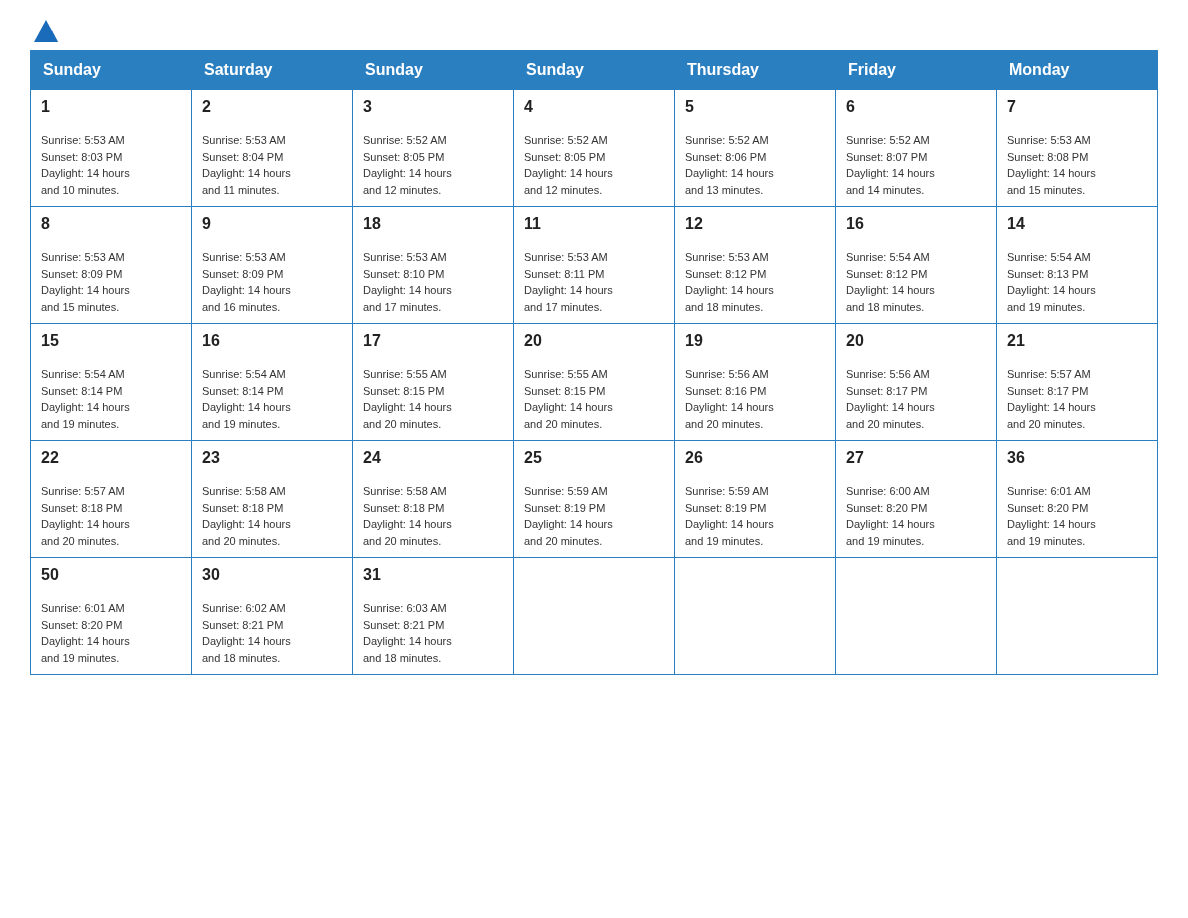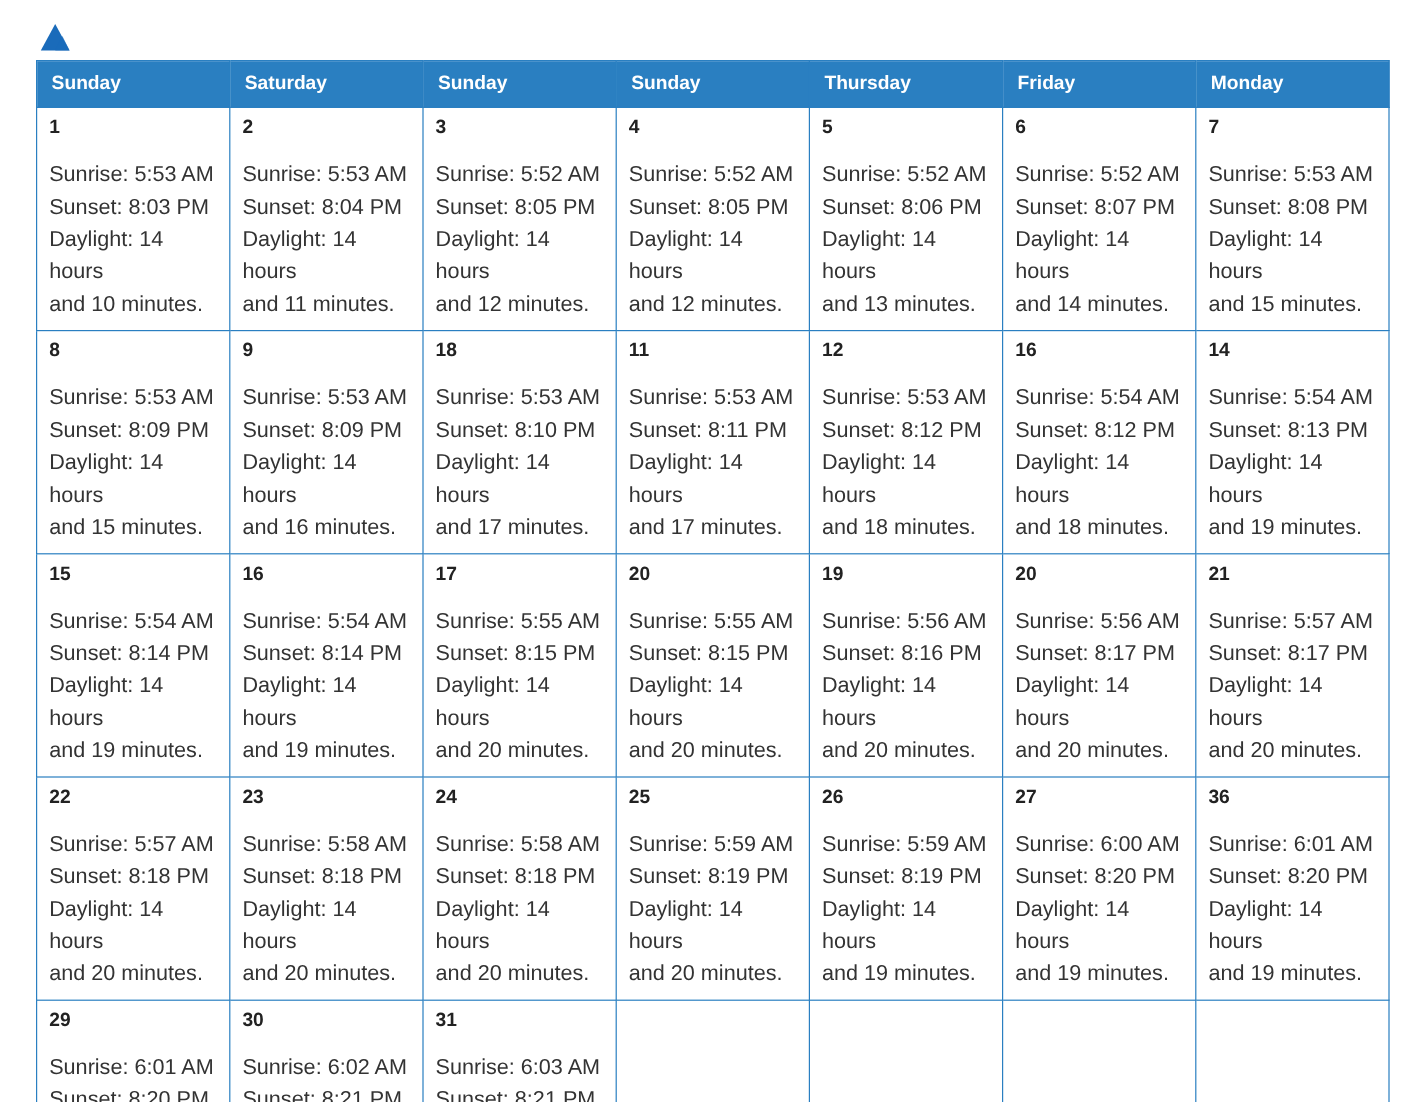--- a/index.html
+++ b/index.html
@@ -69,21 +69,21 @@
       width: 14.28%;
       min-height: 100px;
     }
     .day-number {
       font-size: 16px;
       font-weight: bold;
       color: #222;
       margin-bottom: 4px;
     }
     .day-info {
-      font-size: 18px;
+      font-size: 11px;
       color: #333;
       line-height: 1.5;
       margin-top: 16px;
     }
     .empty-cell {
       background: #fff;
     }
   </style>
 </head>
 <body>
@@ -235,21 +235,21 @@
         <div class="day-number">27</div>
         <div class="day-info">Sunrise: 6:00 AM<br>Sunset: 8:20 PM<br>Daylight: 14 hours<br>and 19 minutes.</div>
       </td>
         <td>
         <div class="day-number">36</div>
         <div class="day-info">Sunrise: 6:01 AM<br>Sunset: 8:20 PM<br>Daylight: 14 hours<br>and 19 minutes.</div>
       </td>
       </tr>
       <tr>
         <td>
-        <div class="day-number">29</div>
+        <div class="day-number">50</div>
         <div class="day-info">Sunrise: 6:01 AM<br>Sunset: 8:20 PM<br>Daylight: 14 hours<br>and 19 minutes.</div>
       </td>
         <td>
         <div class="day-number">30</div>
         <div class="day-info">Sunrise: 6:02 AM<br>Sunset: 8:21 PM<br>Daylight: 14 hours<br>and 18 minutes.</div>
       </td>
         <td>
         <div class="day-number">31</div>
         <div class="day-info">Sunrise: 6:03 AM<br>Sunset: 8:21 PM<br>Daylight: 14 hours<br>and 18 minutes.</div>
       </td>

